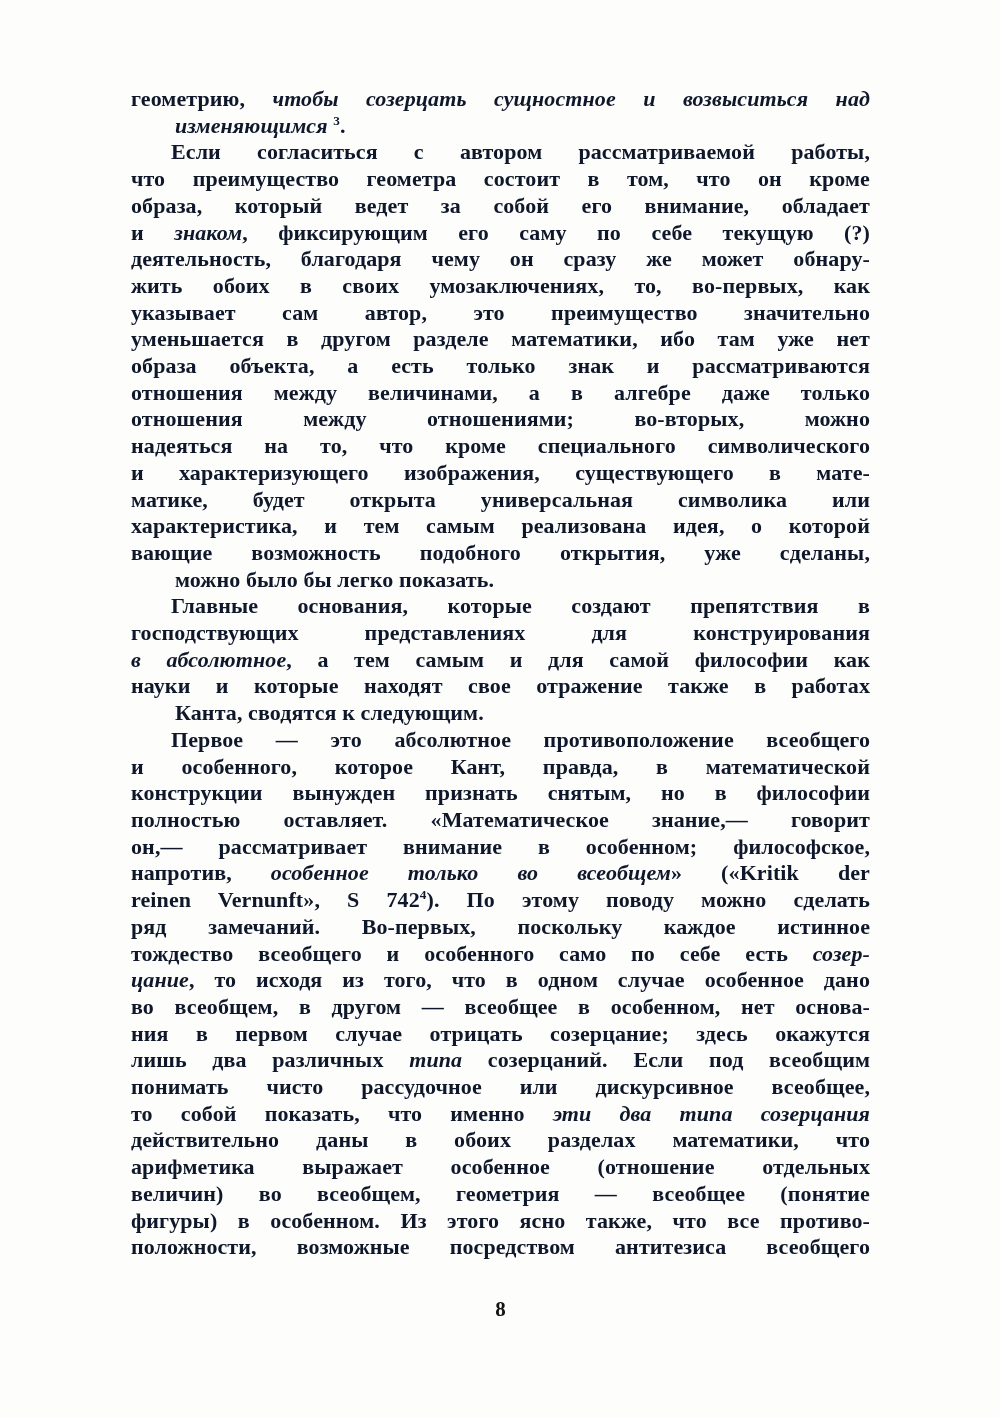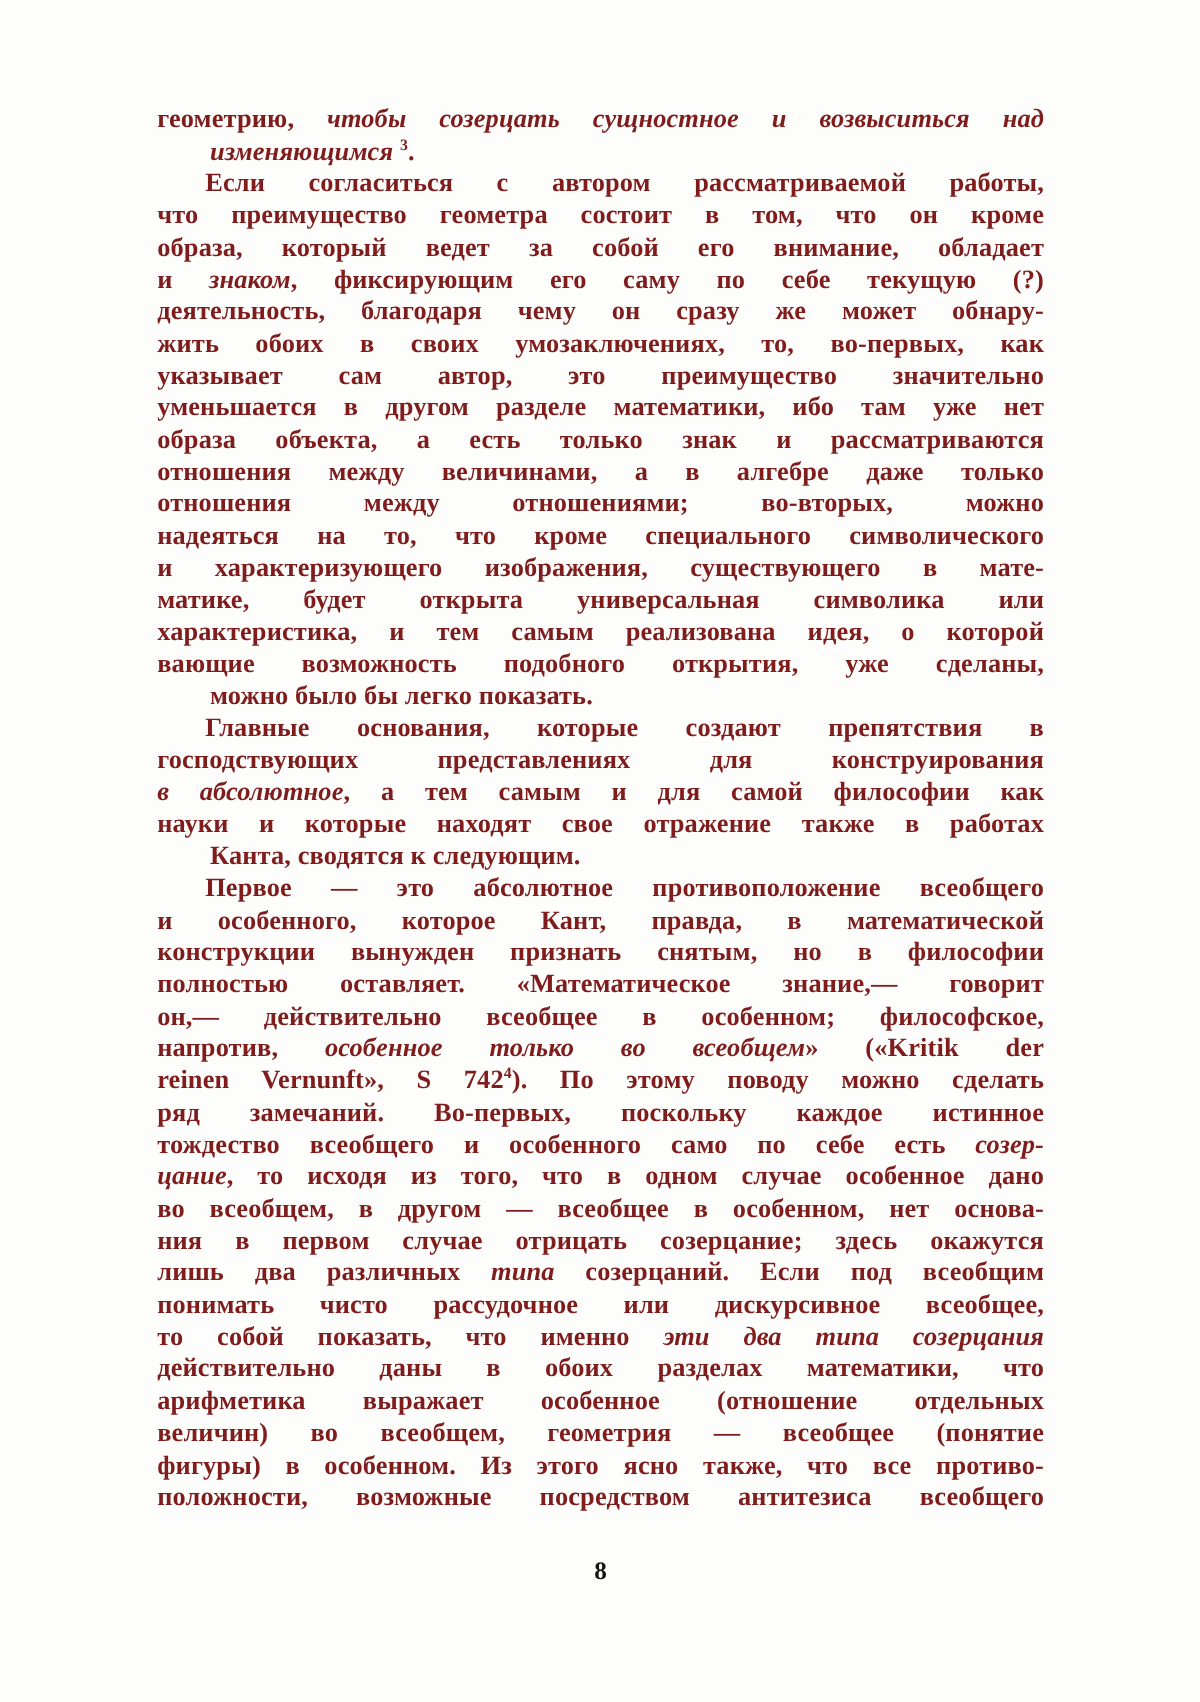--- a/index.html
+++ b/index.html
@@ -60,21 +60,21 @@
     text-align: center;
     font-size: 21px;
     font-weight: 700;
     color: #141414;
   }
 </style>
 </head>
 <body>
 
 <div class="page" style="background: rgb(253, 253, 252);">
-  <div class="text-block" style="color: #7f1d1d;">
+  <div class="text-block" style="color: #0f172a;">
       <div class="line"><span>геометрию, </span><em>чтобы созерцать сущностное и возвыситься над</em></div>
       <div class="line end"><em>изменяющимся </em><sup>3</sup><span>.</span></div>
       <div class="line indent"><span>Если согласиться с автором рассматриваемой работы,</span></div>
       <div class="line"><span>что преимущество геометра состоит в том, что он кроме</span></div>
       <div class="line"><span>образа, который ведет за собой его внимание, обладает</span></div>
       <div class="line"><span>и </span><em>знаком</em><span>, фиксирующим его саму по себе текущую (?)</span></div>
       <div class="line"><span>деятельность, благодаря чему он сразу же может обнару-</span></div>
       <div class="line"><span>жить обоих в своих умозаключениях, то, во-первых, как</span></div>
       <div class="line"><span>указывает сам автор, это преимущество значительно</span></div>
       <div class="line"><span>уменьшается в другом разделе математики, ибо там уже нет</span></div>
@@ -89,21 +89,21 @@
       <div class="line end"><span>можно было бы легко показать.</span></div>
       <div class="line indent"><span>Главные основания, которые создают препятствия в</span></div>
       <div class="line"><span>господствующих представлениях для конструирования</span></div>
       <div class="line"><em>в абсолютное</em><span>, а тем самым и для самой философии как</span></div>
       <div class="line"><span>науки и которые находят свое отражение также в работах</span></div>
       <div class="line end"><span>Канта, сводятся к следующим.</span></div>
       <div class="line indent"><span>Первое — это абсолютное противоположение всеобщего</span></div>
       <div class="line"><span>и особенного, которое Кант, правда, в математической</span></div>
       <div class="line"><span>конструкции вынужден признать снятым, но в философии</span></div>
       <div class="line"><span>полностью оставляет. «Математическое знание,— говорит</span></div>
-      <div class="line"><span>он,— действительно всеобщее в особенном; философское,</span></div>
+      <div class="line"><span>он,— рассматривает внимание в особенном; философское,</span></div>
       <div class="line"><span>напротив, </span><em>особенное только во всеобщем</em><span>» («Kritik der</span></div>
       <div class="line"><span>reinen Vernunft», S 742</span><sup>4</sup><span>). По этому поводу можно сделать</span></div>
       <div class="line"><span>ряд замечаний. Во-первых, поскольку каждое истинное</span></div>
       <div class="line"><span>тождество всеобщего и особенного само по себе есть </span><em>созер-</em></div>
       <div class="line"><em>цание</em><span>, то исходя из того, что в одном случае особенное дано</span></div>
       <div class="line"><span>во всеобщем, в другом — всеобщее в особенном, нет основа-</span></div>
       <div class="line"><span>ния в первом случае отрицать созерцание; здесь окажутся</span></div>
       <div class="line"><span>лишь два различных </span><em>типа</em><span> созерцаний. Если под всеобщим</span></div>
       <div class="line"><span>понимать чисто рассудочное или дискурсивное всеобщее,</span></div>
       <div class="line"><span>то собой показать, что именно </span><em>эти два типа созерцания</em></div>

